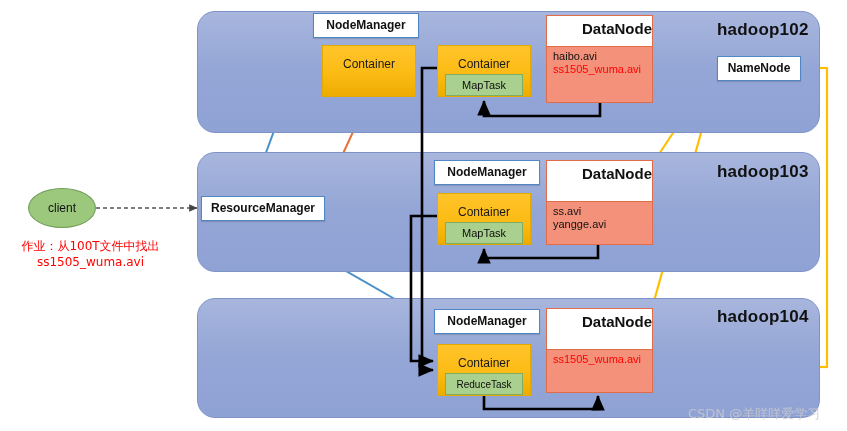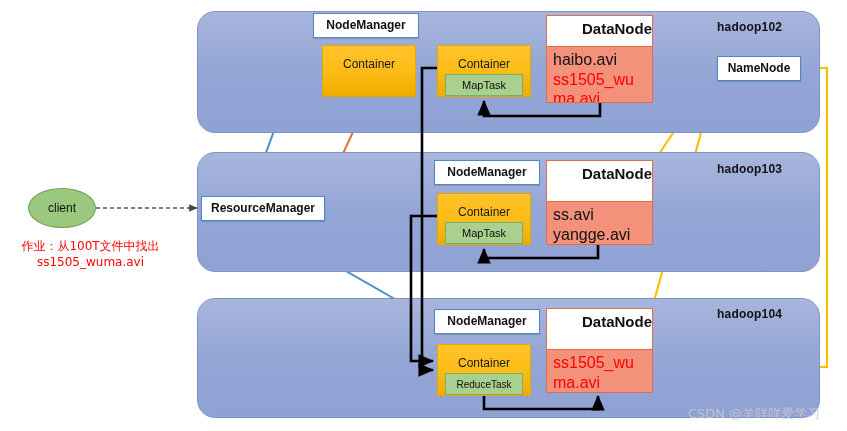--- a/index.html
+++ b/index.html
@@ -29,21 +29,21 @@
   .host-panel {
     position: absolute;
     border-radius: 18px;
     background: linear-gradient(180deg, #a8b6dd 0%, #94a6d6 48%, #8fa2d4 100%);
     border: 1px solid #8093c9;
     z-index: 2;
   }
   .host-label {
     position: absolute;
     font-weight: bold;
-    font-size: 12px;
+    font-size: 17px;
     color: #111111;
     letter-spacing: 0.2px;
     white-space: nowrap;
     z-index: 6;
   }
 
   
   .svc-box {
     position: absolute;
     background: #ffffff;
@@ -107,21 +107,21 @@
     font-weight: bold;
     font-size: 15px;
     color: #111111;
     padding-top: 4px;
   }
   .dn-body {
     background: #f4917a;
     border-top: 1px solid #e06c48;
     flex: 1;
     padding: 3px 5px 2px 6px;
-    font-size: 16px;
+    font-size: 11px;
     line-height: 1.22;
     color: #111111;
     overflow: hidden;
   }
   .dn-file { white-space: nowrap; }
   .dn-file.highlight { color: #ff0000; white-space: normal; word-break: break-all; }
 
   
   .client-ellipse {
     position: absolute;

